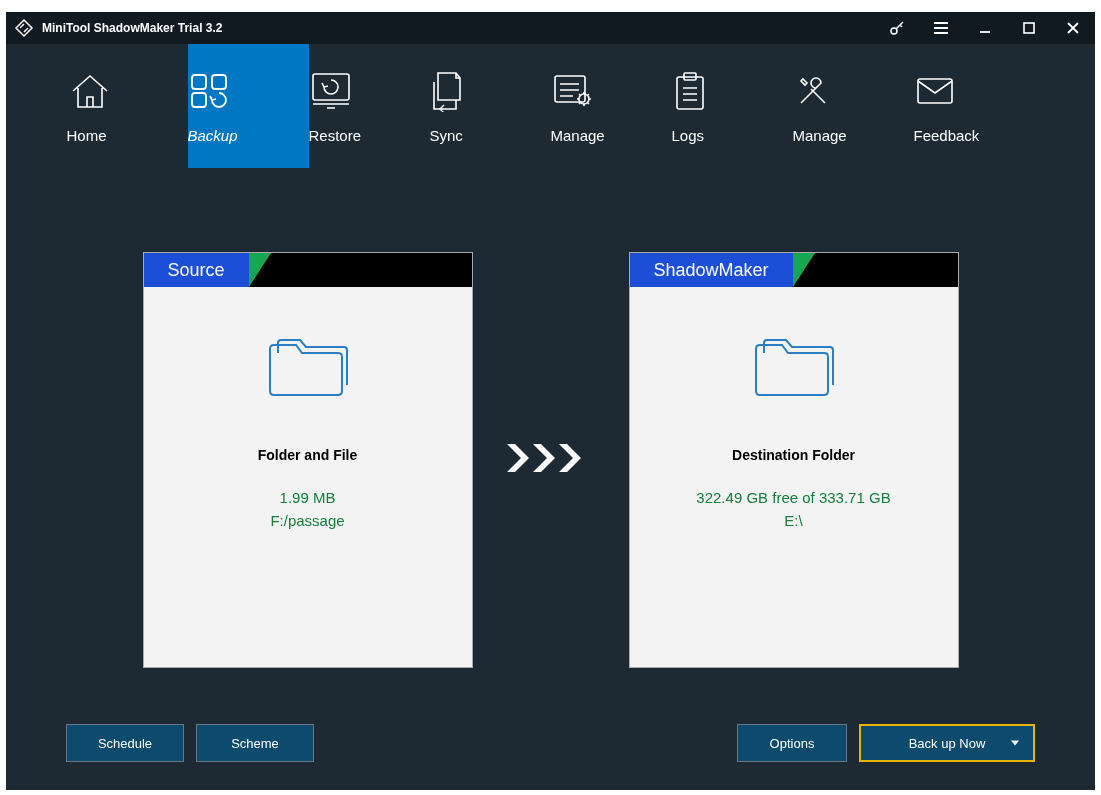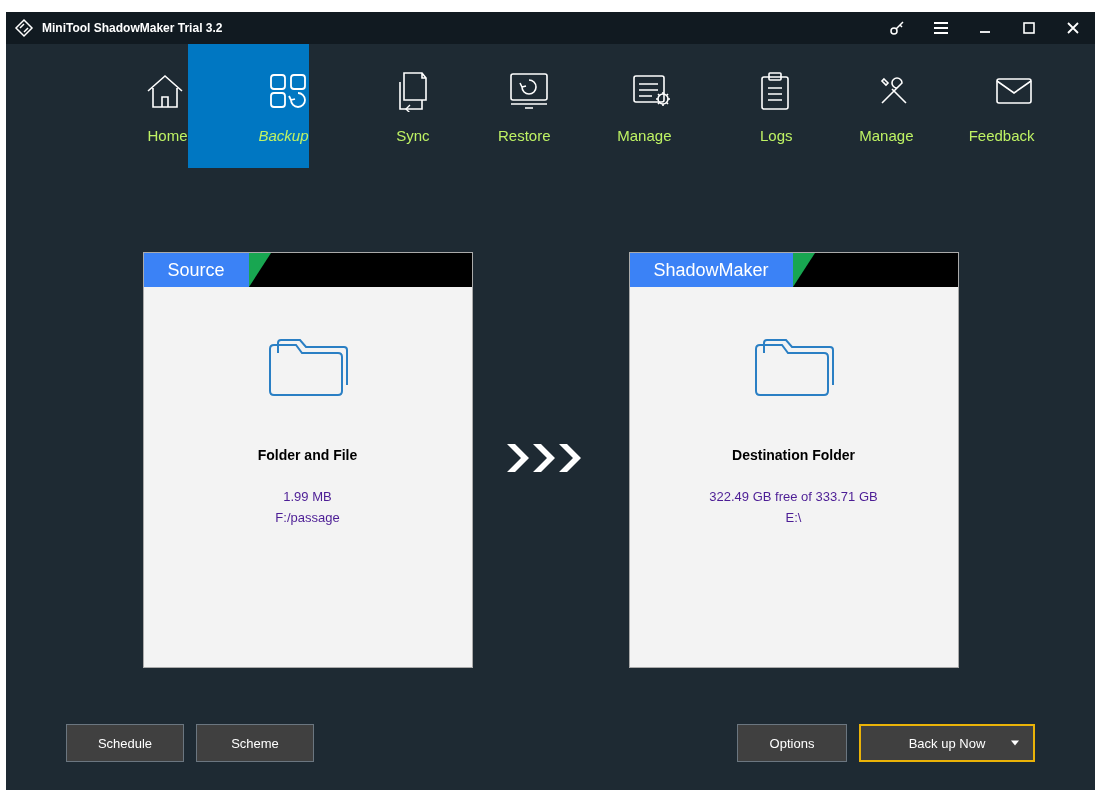--- a/index.html
+++ b/index.html
@@ -6,37 +6,37 @@
 body{background:#fff;width:1101px;height:795px;overflow:hidden;}
 .window{position:absolute;left:6px;top:12px;width:1089px;height:778px;background:#1e2a33;display:flex;flex-direction:column;}
 .titlebar{height:32px;background:#111a21;display:flex;align-items:center;color:#fff;}
 .titlebar-left{display:flex;align-items:center;gap:8px;padding-left:8px;}
 .logo-icon{width:20px;height:20px;display:flex;align-items:center;justify-content:center;}
 .app-title{font-size:12px;font-weight:600;}
 .titlebar-right{margin-left:auto;display:flex;align-items:center;}
 .tb-btn{width:44px;height:32px;display:flex;align-items:center;justify-content:center;cursor:pointer;}
 .tb-btn svg{stroke:#fff;}
 .navbar{height:148px;background:#1e2a33;display:flex;justify-content:center;gap:0;}
-.nav-item{width:121px;height:124px;display:flex;flex-direction:column;align-items:flex-end;justify-content:center;gap:14px;color:#bef264;cursor:pointer;margin-top:0;}
+.nav-item{width:121px;height:124px;display:flex;flex-direction:column;align-items:flex-start;justify-content:center;gap:14px;color:#ffffff;cursor:pointer;margin-top:0;}
 .nav-item.active{background:#0077c2;font-style:italic;}
 .nav-icon{height:44px;display:flex;align-items:center;justify-content:center;}
 .nav-label{font-size:15px;}
 .content{flex:1;display:flex;flex-direction:column;padding:60px 60px 20px 60px;}
 .cards-row{display:flex;align-items:center;justify-content:center;gap:30px;}
 .card{width:330px;height:416px;background:#f3f3f3;border:1px solid #aaa;position:relative;cursor:pointer;}
 .card-header{position:absolute;top:0;left:0;width:100%;height:34px;background:#000;}
-.tab{position:absolute;top:0;left:0;height:34px;background:#3b82f6;color:#fff;font-size:18px;font-weight:400;display:flex;align-items:center;padding:0 24px;}
+.tab{position:absolute;top:0;left:0;height:34px;background:#1d4ed8;color:#fff;font-size:18px;font-weight:400;display:flex;align-items:center;padding:0 24px;}
 .tab::after{content:"";position:absolute;right:-22px;top:0;width:0;height:0;border-top:34px solid #18a651;border-right:22px solid transparent;}
 .card-body{padding-top:82px;display:flex;flex-direction:column;align-items:center;}
 .folder-icon{margin-bottom:42px;}
 .card-title{font-size:14px;font-weight:700;color:#000;margin-bottom:26px;}
-.card-line{font-size:13px;color:#4c1d95;margin-bottom:6px;}
+.card-line{font-size:15px;color:#15803d;margin-bottom:6px;}
 .arrows{color:#fff;}
 .bottom-row{display:flex;margin-top:auto;padding:0 0 8px 0;gap:12px;}
-.btn{height:38px;border:1px solid #6b7680;background:#404040;color:#fff;font-size:13px;display:flex;align-items:center;justify-content:center;cursor:pointer;}
+.btn{height:38px;border:1px solid #6b7680;background:#0c4a6e;color:#fff;font-size:13px;display:flex;align-items:center;justify-content:center;cursor:pointer;}
 .btn.small{width:118px;}
 .btn.med{width:110px;}
 .spacer{flex:1;}
 .btn.primary{width:176px;border:2px solid #eab308;position:relative;}
 .dropdown-caret{position:absolute;right:14px;top:50%;transform:translateY(-50%);width:0;height:0;border-left:4px solid transparent;border-right:4px solid transparent;border-top:5px solid #fff;}
 </style>
 </head>
 <body>
 
 <div class="window">
@@ -95,37 +95,37 @@
             <rect x="4" y="4" width="14" height="14" rx="3"></rect>
             <rect x="24" y="4" width="14" height="14" rx="3"></rect>
             <rect x="4" y="22" width="14" height="14" rx="3"></rect>
             <path d="M31 22 A7 7 0 1 1 24 29 M24 29 L22 25 M24 29 L28 28"></path>
           </svg>
       </span>
       <span class="nav-label">Backup</span>
     </div>
     <div class="nav-item">
       <span class="nav-icon">
+        <svg width="44" height="42" viewBox="0 0 44 42" fill="none" stroke="#fff" stroke-width="1.6">
+            <rect x="4" y="4" width="36" height="26" rx="2"></rect>
+            <path d="M4 34 H40 M18 38 H26"></path>
+            <path d="M22 10 A7 7 0 1 1 15 17 M15 17 L13 13 M15 17 L19 16"></path>
+          </svg>
+      </span>
+      <span class="nav-label">Restore</span>
+    </div>
+    <div class="nav-item">
+      <span class="nav-icon">
         <svg width="34" height="42" viewBox="0 0 34 42" fill="none" stroke="#fff" stroke-width="1.6">
             <path d="M8 3 H26 L30 8 V30 H8 Z M26 3 V8 H30"></path>
             <path d="M4 12 V39 H26 V30"></path>
             <path d="M14 35 L10 39 L14 43" stroke-width="1.4"></path>
           </svg>
       </span>
       <span class="nav-label">Sync</span>
-    </div>
-    <div class="nav-item">
-      <span class="nav-icon">
-        <svg width="44" height="42" viewBox="0 0 44 42" fill="none" stroke="#fff" stroke-width="1.6">
-            <rect x="4" y="4" width="36" height="26" rx="2"></rect>
-            <path d="M4 34 H40 M18 38 H26"></path>
-            <path d="M22 10 A7 7 0 1 1 15 17 M15 17 L13 13 M15 17 L19 16"></path>
-          </svg>
-      </span>
-      <span class="nav-label">Restore</span>
     </div>
     <div class="nav-item">
       <span class="nav-icon">
         <svg width="42" height="38" viewBox="0 0 42 38" fill="none" stroke="#fff" stroke-width="1.6">
             <rect x="4" y="4" width="30" height="26" rx="2"></rect>
             <path d="M9 12 H28 M9 18 H28 M9 24 H22"></path>
             <circle cx="33" cy="27" r="5"></circle>
             <path d="M33 22 V20 M33 34 V32 M38 27 H40 M26 27 H28 M36.5 23.5 L38 22 M29.5 30.5 L28 32 M36.5 30.5 L38 32 M29.5 23.5 L28 22"></path>
           </svg>
       </span>

